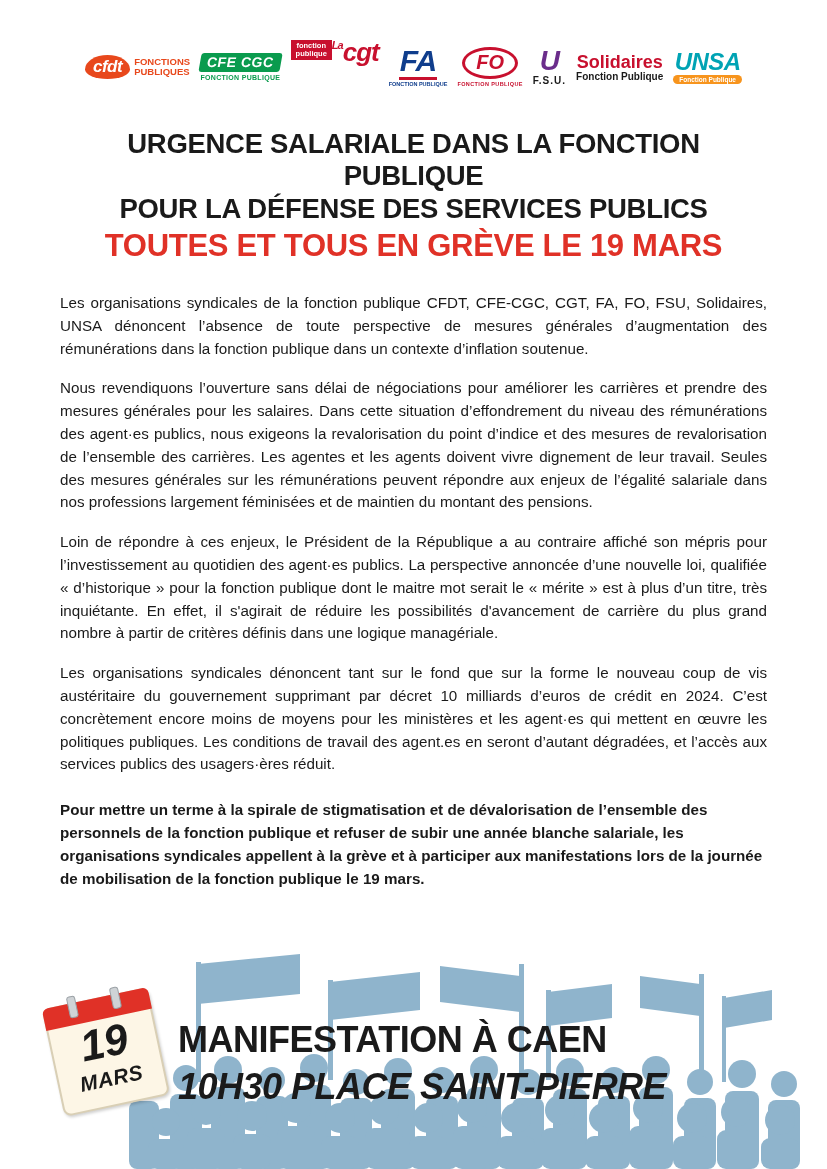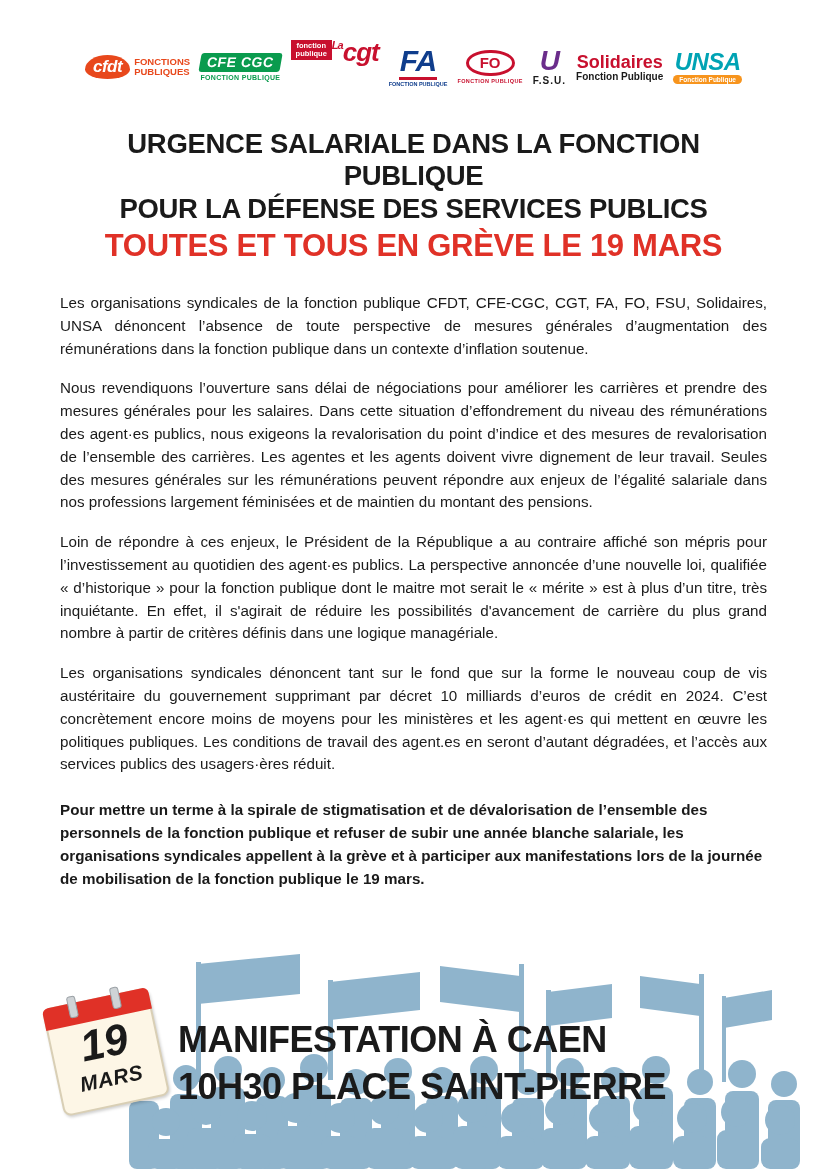--- a/index.html
+++ b/index.html
@@ -135,21 +135,22 @@
     margin-top: 1px;
   }
 
   
   .logo-fo { flex-direction: column; align-items: center; }
   .fo-oval {
     border: 3px solid #c8102e;
     border-radius: 50%;
     color: #c8102e;
     font-weight: bold;
-    font-size: 15px;
+    font-style: italic;
+    font-size: 20px;
     padding: 2px 11px 3px 11px;
     line-height: 1.05;
   }
   .fo-sub {
     color: #c8102e;
     font-size: 5.5px;
     font-weight: bold;
     margin-top: 2px;
     letter-spacing: 0.4px;
   }
@@ -335,20 +336,21 @@
     line-height: 1.12;
     letter-spacing: -0.5px;
   }
   .banner-line-2 {
     font-weight: bold;
     font-size: 36px;
     color: #1a1a1a;
     line-height: 1.12;
     letter-spacing: -0.5px;
     margin-top: 6px;
+    font-style: italic;
   }
 </style>
 </head>
 <body>
 
 <div class="page">
 
   <div class="logo-strip">
 
     <div class="logo logo-cfdt">

